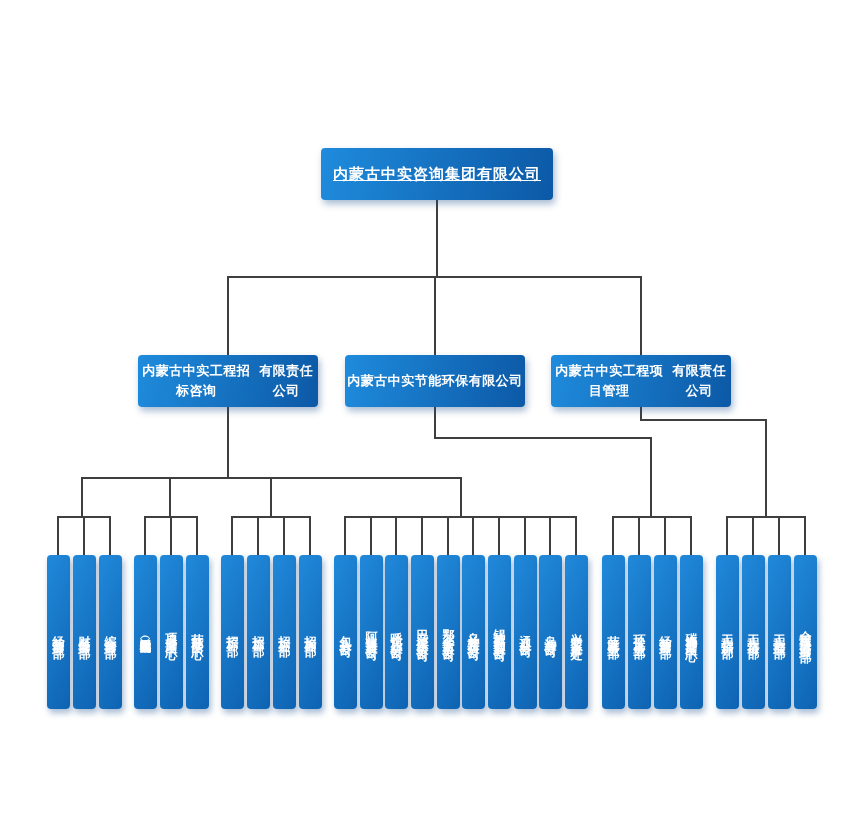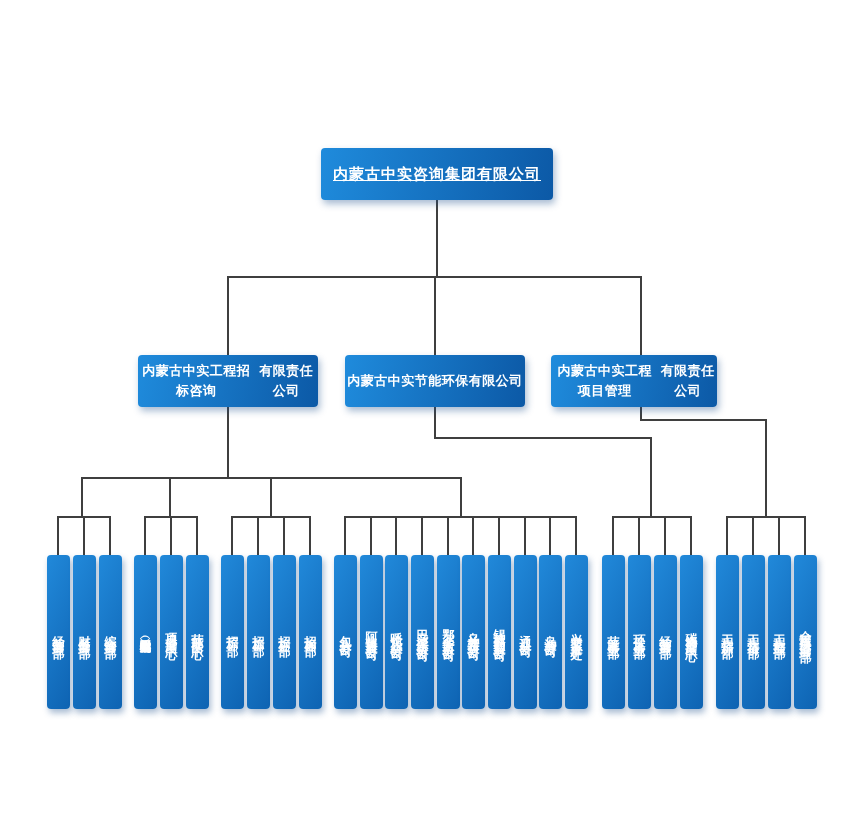--- a/index.html
+++ b/index.html
@@ -92,21 +92,21 @@
   <div class="node company" style="left:138px;top:355px;width:180px;height:52px">
     <div>内蒙古中实工程招标咨询</div>
     <div>有限责任公司</div>
   </div>
 
   <div class="node company" style="left:345px;top:355px;width:180px;height:52px">
     <div>内蒙古中实节能环保</div>
     <div>有限公司</div>
   </div>
 
-  <div class="node company" style="left:551px;top:355px;width:166px;height:52px">
+  <div class="node company" style="left:551px;top:355px;width:180px;height:52px">
     <div>内蒙古中实工程项目管理</div>
     <div>有限责任公司</div>
   </div>
 
   <div id="leaves">
       <div class="vbox" style="left: 46.5px;">
         <span>经营管理部</span>
       </div>
       <div class="vbox" style="left: 72.5px;">
         <span>财务管理部</span>

